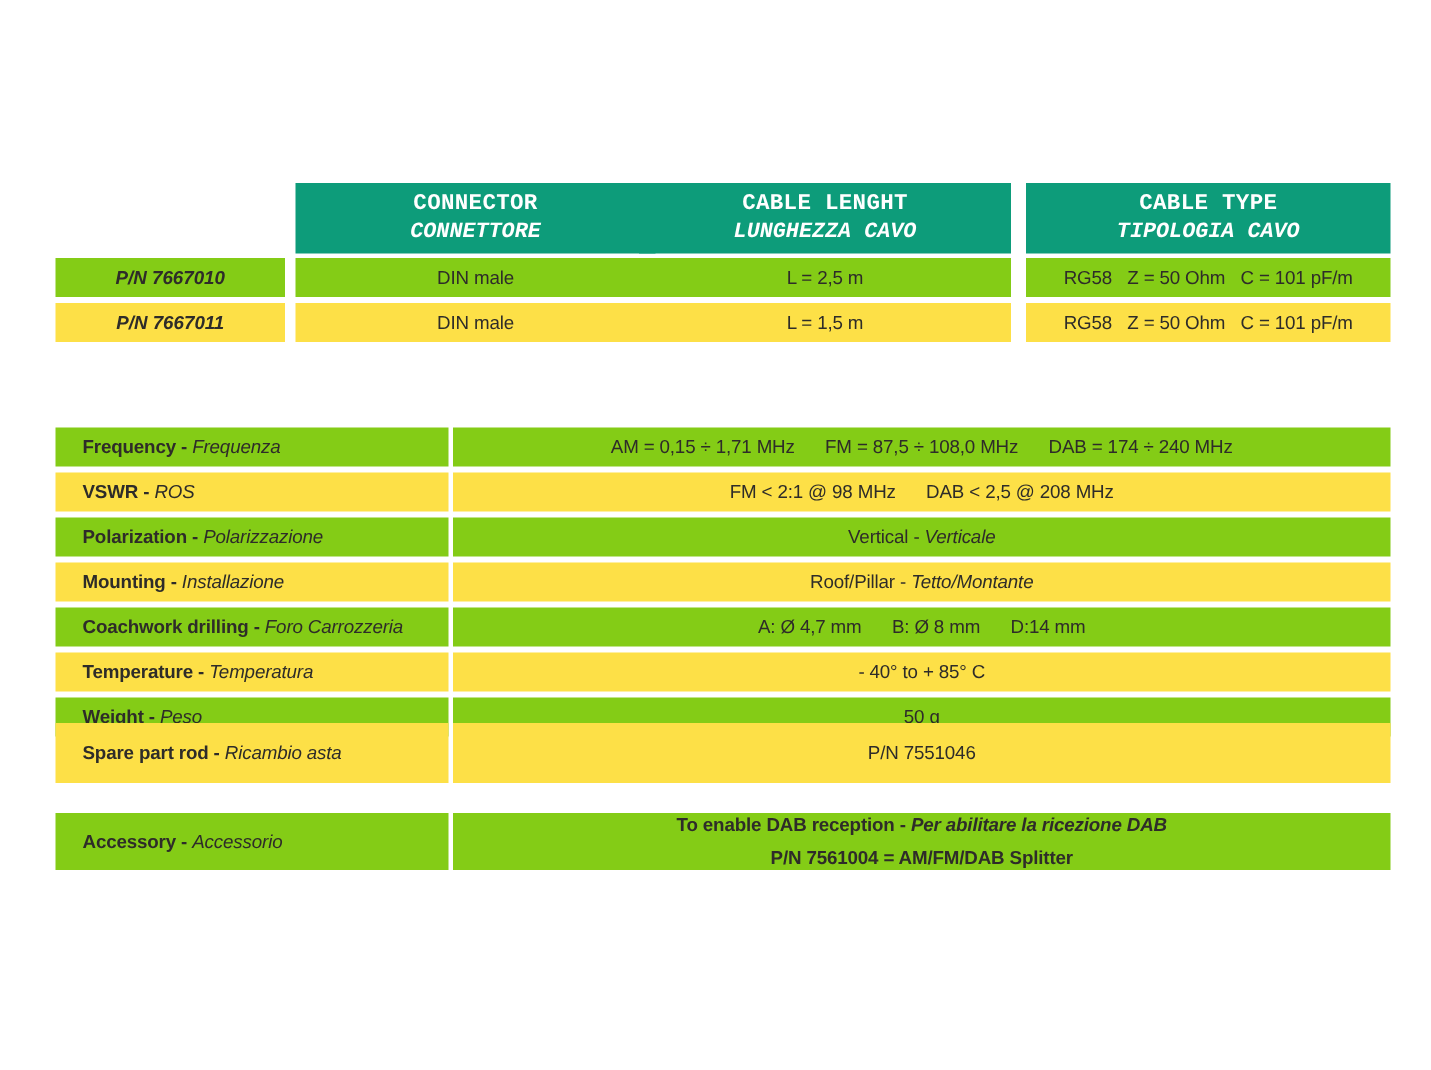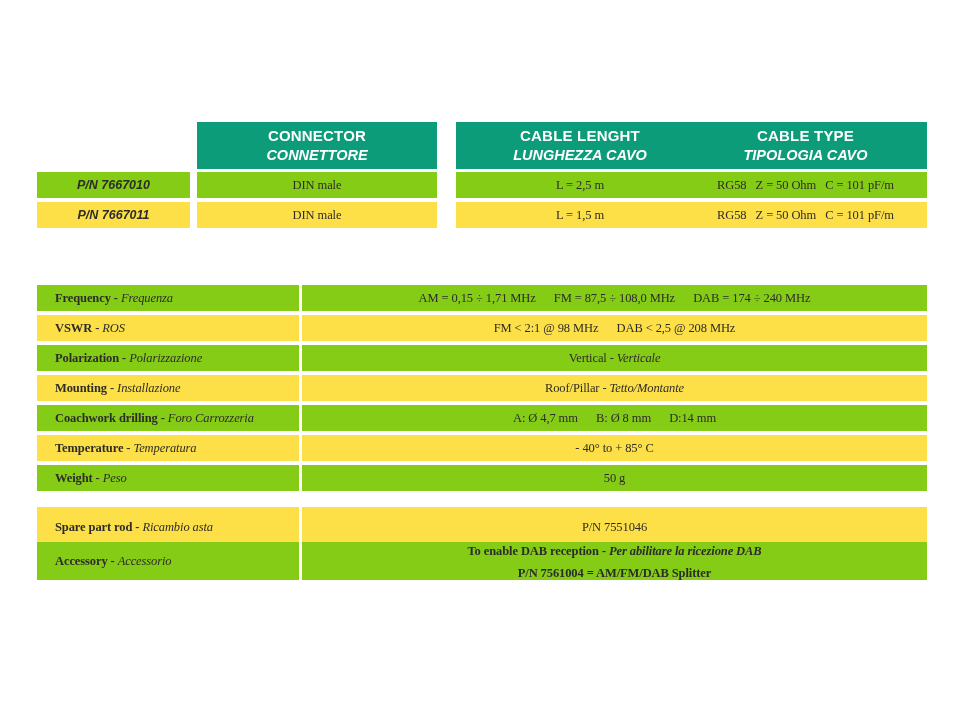--- a/index.html
+++ b/index.html
@@ -14,57 +14,57 @@
   }
   .cell {
     position: absolute;
     display: flex;
     align-items: center;
     justify-content: center;
     text-align: center;
     box-sizing: border-box;
   }
   .col-cell { flex-direction: column; }
-  .green { background: #0d9c7a; color: #ffffff; }
+  .green { background: #0d9c7a; color: #ffffff; font-family: Liberation Mono, monospace; }
   .dark  { background: #84cc16; }
   .light { background: #fde047; }
   .left-align { justify-content: flex-start; text-align: left; padding-left: 18px; }
 
   
   .h-en { font-weight: bold; font-size: 15px; line-height: 1.35; letter-spacing: 0.2px; white-space: pre-wrap; }
   .h-it { font-weight: bold; font-style: italic; font-size: 14.5px; line-height: 1.35; white-space: pre-wrap; }
   .h2   { font-weight: bold; font-size: 15px; letter-spacing: 0.1px; white-space: pre-wrap; }
   .h2i  { font-weight: bold; font-style: italic; font-size: 15px; white-space: pre-wrap; }
   .pn   { font-weight: bold; font-style: italic; font-size: 12.5px; white-space: pre-wrap; }
-  .v    { font-size: 12.5px; white-space: pre-wrap; letter-spacing: -0.1px; font-family: Liberation Serif, serif; }
+  .v    { font-size: 12.5px; white-space: pre-wrap; letter-spacing: -0.1px; }
   .b    { font-weight: bold; }
   .i    { font-style: italic; }
   .line { line-height: 1.35; }
 
   
   .t1-lab { left: 37px;  width: 153px; }
   .t1-c1  { left: 197px; width: 240px; }
-  .t1-c2  { left: 456px; width: 248px; }
+  .t1-c2  { left: 426px; width: 248px; }
   .t1-c3  { left: 684px; width: 243px; }
   .t1-h   { top: 122px;  height: 47px; }
   .t1-r0  { top: 172px;  height: 26px; }
   .t1-r1  { top: 202px;  height: 26px; }
 
   
   .t2-lab { left: 37px;  width: 262px; }
   .t2-val { left: 302px; width: 625px; }
   .t2-h   { top: 254px;  height: 28px; }
   .t2-r0  { top: 285px;  height: 26px; }
   .t2-r1  { top: 315px;  height: 26px; }
   .t2-r2  { top: 345px;  height: 26px; }
   .t2-r3  { top: 375px;  height: 26px; }
   .t2-r4  { top: 405px;  height: 26px; }
   .t2-r5  { top: 435px;  height: 26px; }
   .t2-r6  { top: 465px;  height: 26px; }
-  .t2-sp  { top: 507px;  height: 40px; }
+  .t2-sp  { top: 482px;  height: 40px; }
   .t2-ac  { top: 542px;  height: 38px; }
 </style>
 </head>
 <body>
 
 <div class="page">
 
   <div class="cell col-cell green t1-c1 t1-h">
     <div class="h-en">CONNECTOR</div>
     <div class="h-it">CONNETTORE</div>

